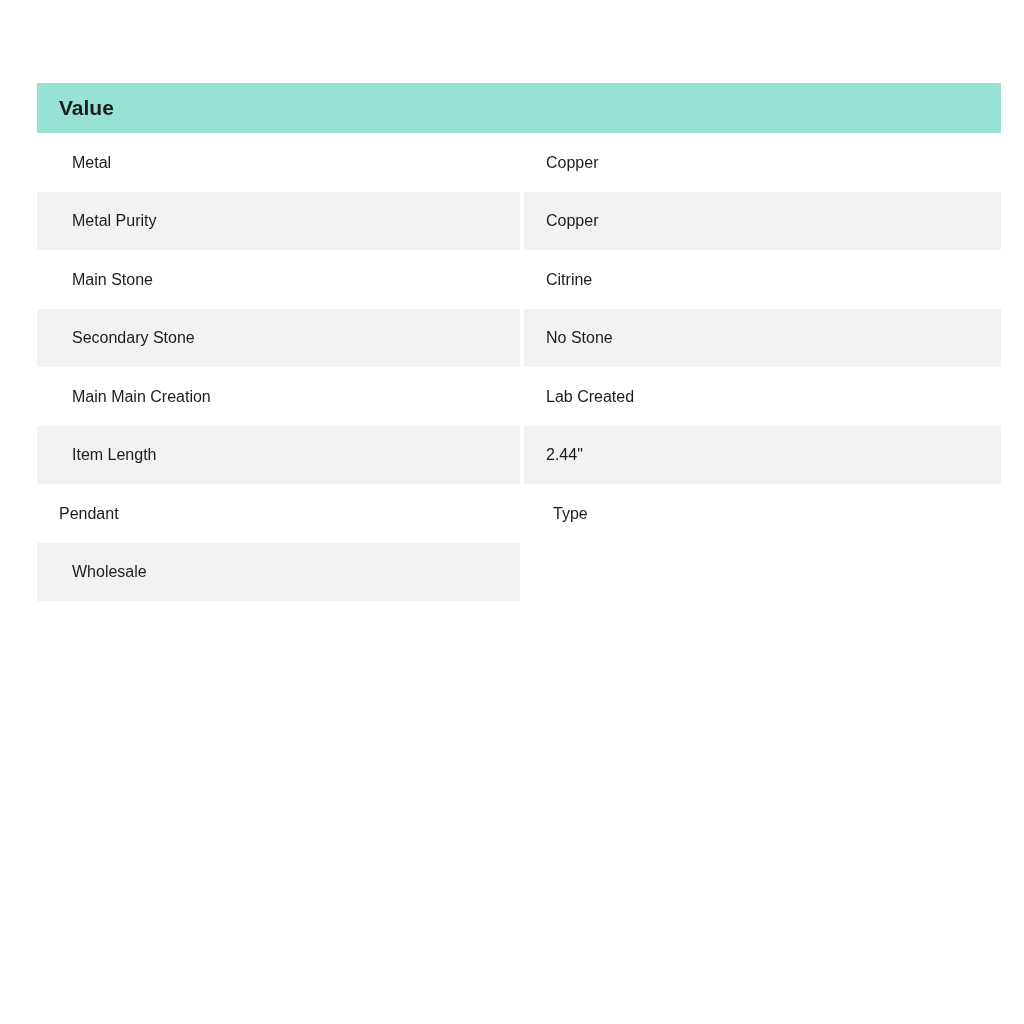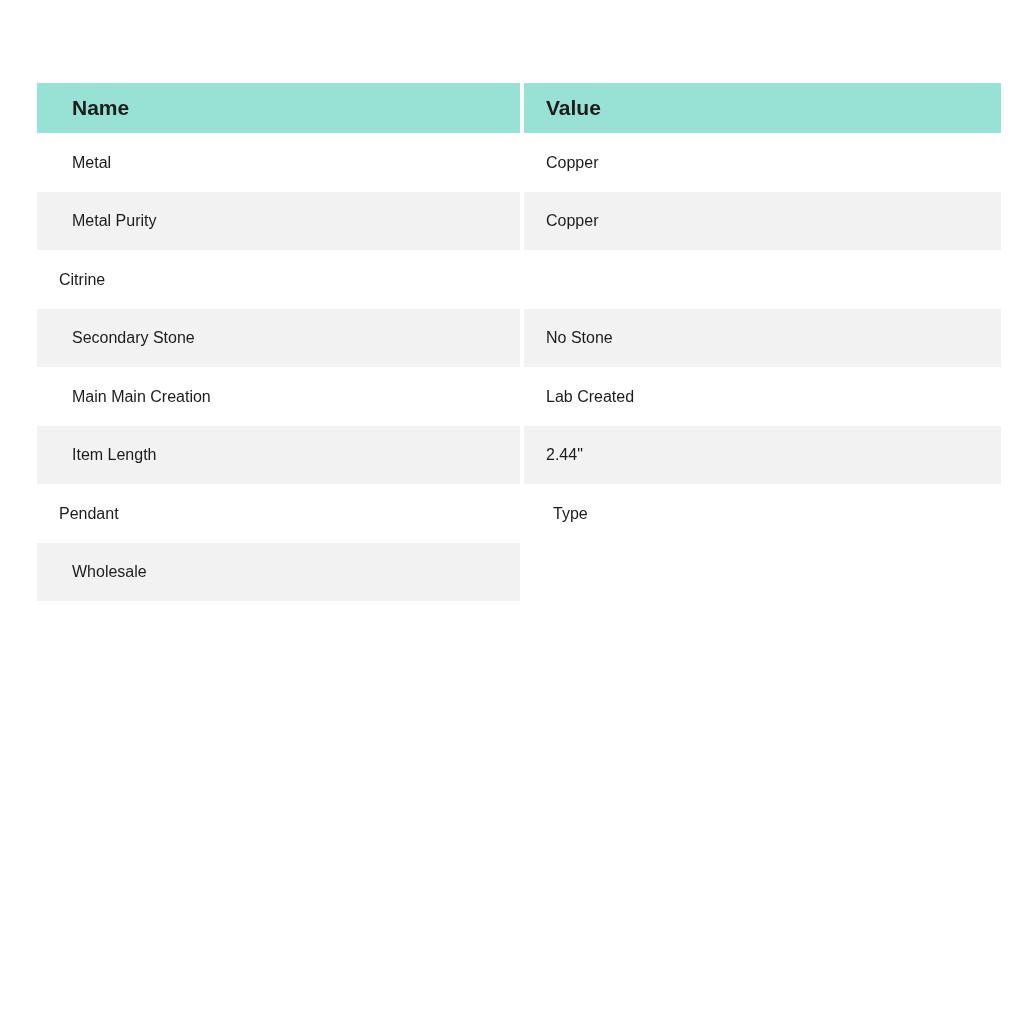--- a/index.html
+++ b/index.html
@@ -60,34 +60,34 @@
     background: var(--row-alt-bg, #f2f2f2);
   }
 </style>
 </head>
 <body>
 
 <div class="viewport">
   <div class="spec-table">
 
     <div class="t-row header-row">
-      <div class="cell name">Name</div>
       <div class="cell value">Value</div>
     </div>
 
     <div class="body-rows">
       <div class="t-row body-row">
         <div class="cell name">Metal</div>
         <div class="cell value">Copper</div>
       </div>
       <div class="t-row body-row">
         <div class="cell name">Metal Purity</div>
         <div class="cell value">Copper</div>
       </div>
       <div class="t-row body-row">
+        <div class="cell name">Main Stone</div>
         <div class="cell value">Citrine</div>
       </div>
       <div class="t-row body-row">
         <div class="cell name">Secondary Stone</div>
         <div class="cell value">No Stone</div>
       </div>
       <div class="t-row body-row">
         <div class="cell name">Main Main Creation</div>
         <div class="cell value">Lab Created</div>
       </div>

